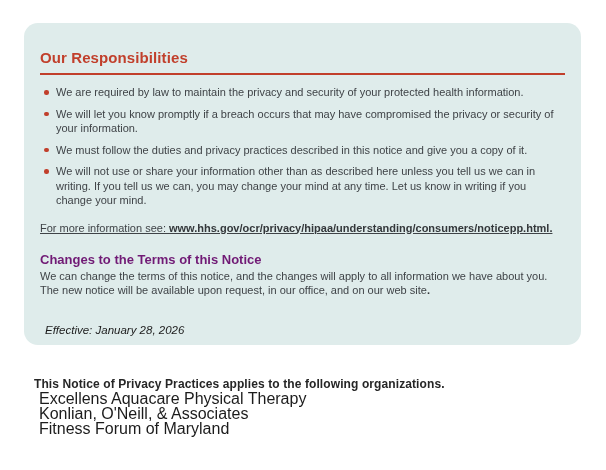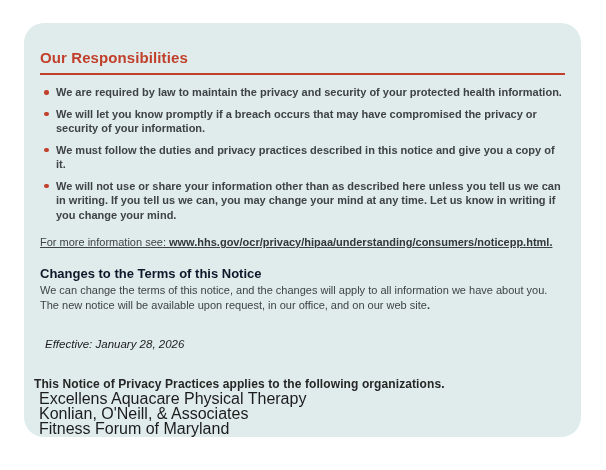--- a/index.html
+++ b/index.html
@@ -10,23 +10,23 @@
     height: 470px;
     background: #ffffff;
     font-family: "Liberation Sans", sans-serif;
     overflow: hidden;
   }
   .panel {
     position: absolute;
     left: 24px;
     top: 23px;
     width: 557px;
-    height: 414px;
+    height: 322px;
     background: #dfeceb;
-    border-radius: 20px;
+    border-radius: 14px;
     padding: 27px 16px 0 16px;
   }
   .resp-title {
     font-size: 15px;
     line-height: 16px;
     font-weight: bold;
     color: #c13f2b;
     letter-spacing: 0.1px;
     margin-bottom: 7px;
   }
@@ -38,21 +38,20 @@
   .bullets {
     list-style: none;
     color: #3f4347;
     font-size: 11px;
     line-height: 14.5px;
   }
   .bullets li {
     position: relative;
     padding-left: 16px;
     margin-bottom: 7px;
-    font-weight: bold;
   }
   .bullets li::before {
     content: "";
     position: absolute;
     left: 4px;
     top: 5px;
     width: 4.5px;
     height: 4.5px;
     border-radius: 50%;
     background: #c13f2b;
@@ -63,21 +62,21 @@
     line-height: 14px;
     color: #3f4347;
     text-decoration: underline;
   }
   .more-info b { color: #33373a; }
   .changes-title {
     margin-top: 17px;
     font-size: 13px;
     line-height: 15px;
     font-weight: bold;
-    color: #0f172a;
+    color: #701a75;
     margin-bottom: 2px;
   }
   .changes-body {
     font-size: 11px;
     line-height: 14.5px;
     color: #3f4347;
   }
   .changes-body b { color: #33373a; }
   .effective {
     margin-top: 26px;

